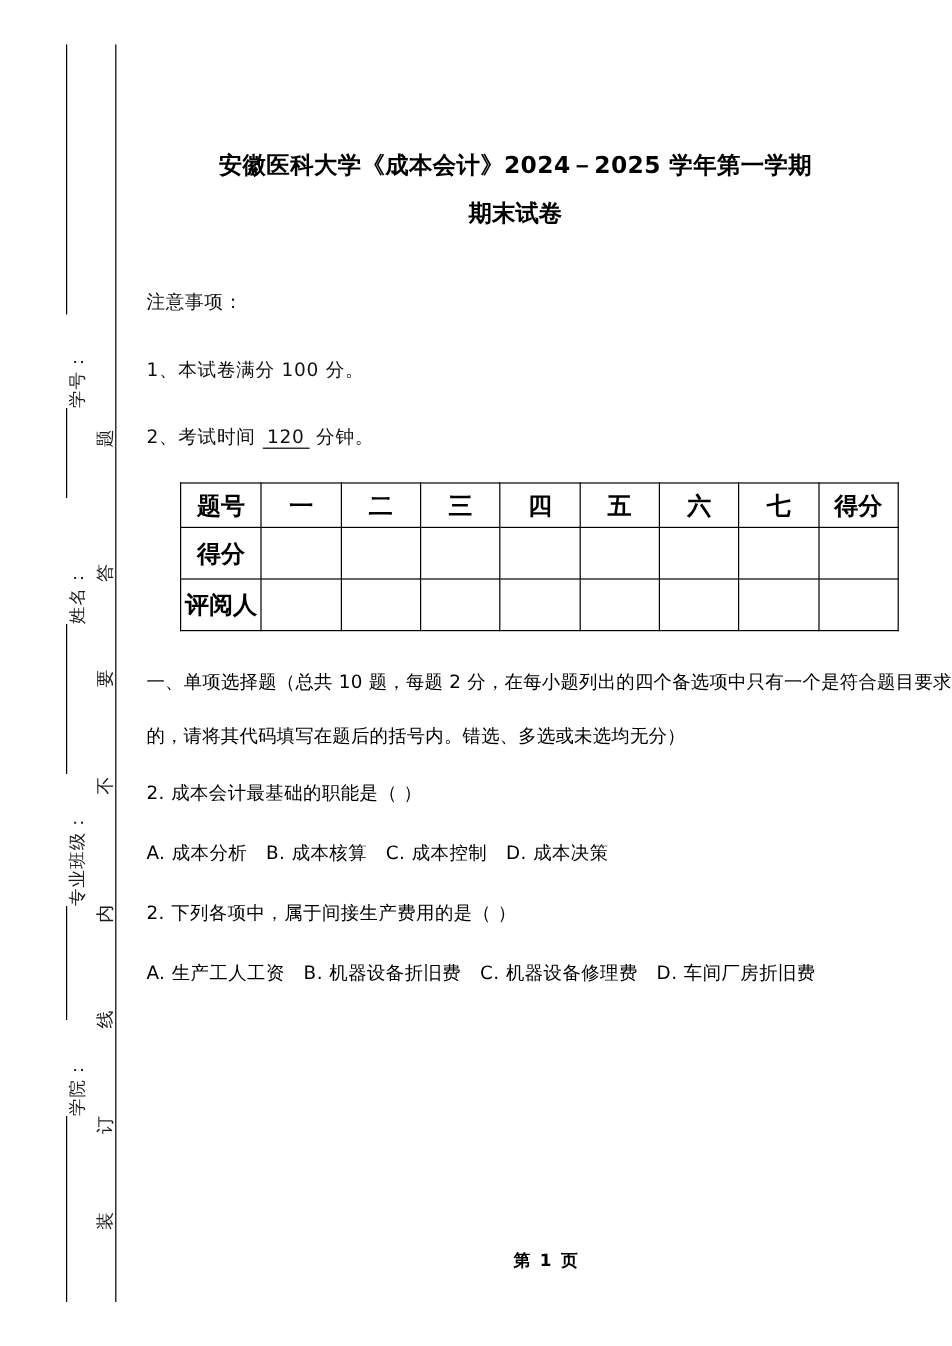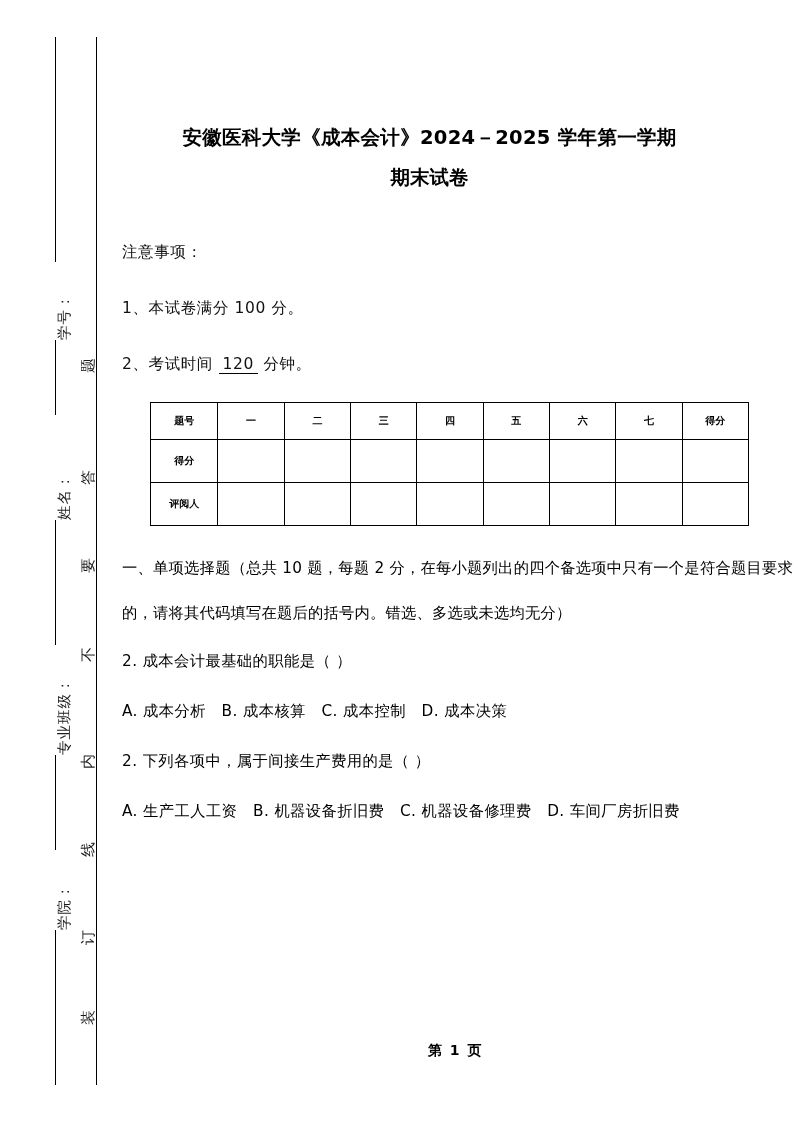--- a/index.html
+++ b/index.html
@@ -127,21 +127,21 @@
   table.score {
     margin-top: 10px;
     margin-left: 36px;
     border-collapse: collapse;
     table-layout: fixed;
     width: 599px;
   }
   table.score td {
     border: 1.5px solid #000;
     text-align: center;
-    font-size: 10px;
+    font-size: 20px;
     font-weight: bold;
     font-family: "DejaVu Sans", "Liberation Sans", sans-serif;
   }
   table.score col.first { width: 62px; }
   table.score col.rest  { width: 61px; }
   table.score tr.head td { height: 34px; }
   table.score tr.body td { height: 40px; }
 
   
   .section-head {

